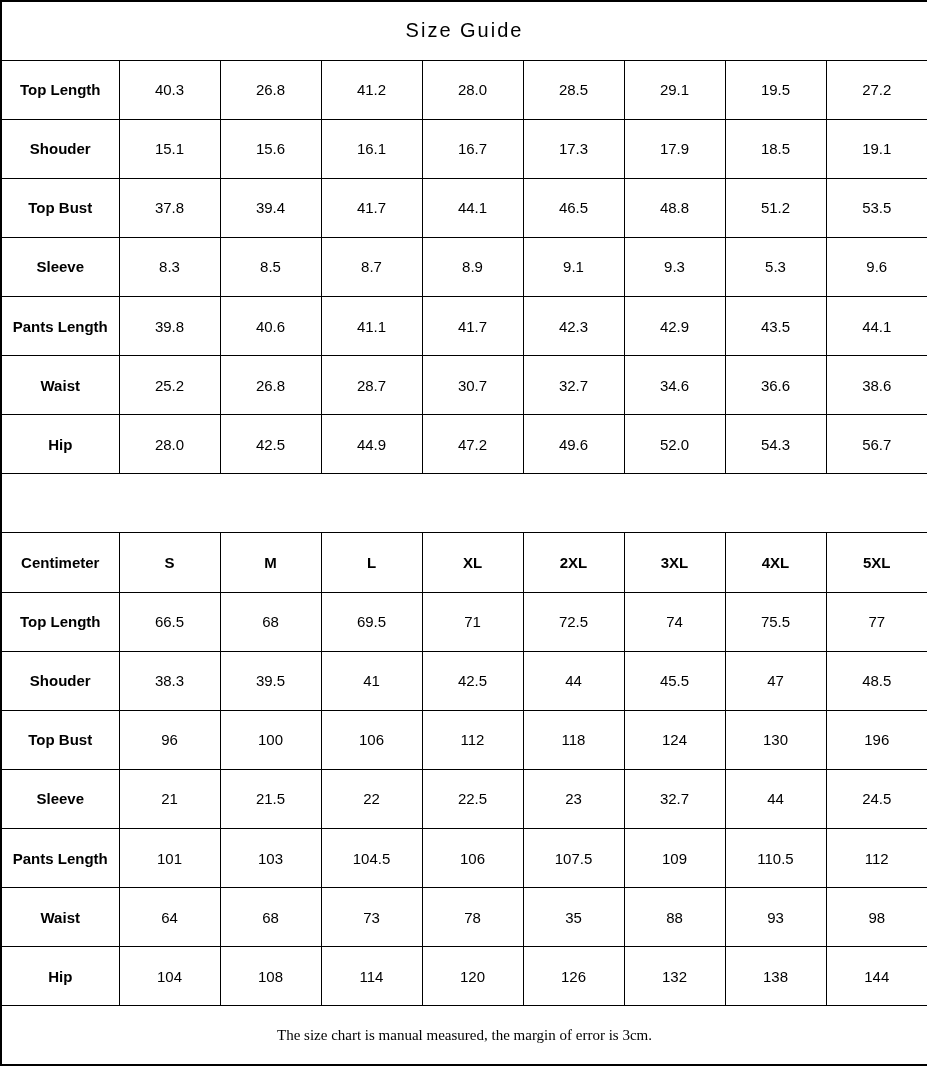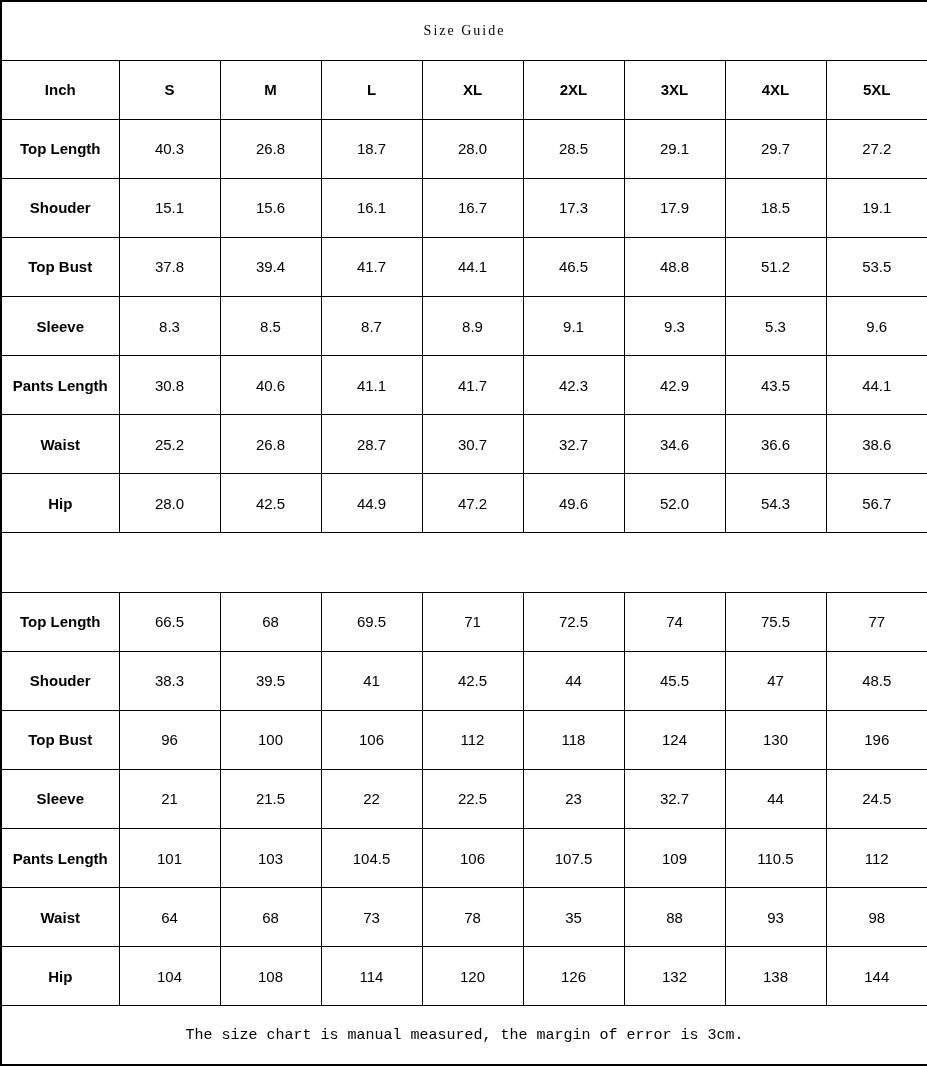--- a/index.html
+++ b/index.html
@@ -25,41 +25,41 @@
   table.size-guide th {
     border: 1px solid #000000;
     text-align: center;
     vertical-align: middle;
     color: #000000;
     height: 56px;
     padding: 0;
     overflow: hidden;
   }
   tr.title-row td {
-    font-family: Liberation Serif, serif;
-    font-size: 14px;
+    font-family: Liberation Sans, sans-serif;
+    font-size: 20px;
     font-weight: 500;
     letter-spacing: 2px;
     height: 56px;
   }
   th.unit-cell,
   th.size-cell,
   th.row-label-cell {
     font-weight: bold;
     font-size: 15px;
   }
   td.value-cell {
     font-weight: normal;
     font-size: 15px;
   }
   tr.gap-row td {
     height: 56px;
   }
   tr.footer-row td {
-    font-family: Liberation Mono, monospace;
+    font-family: Liberation Serif, serif;
     font-size: 15px;
     font-weight: normal;
     height: 56px;
   }
 </style>
 </head>
 <body>
 
 <div class="page">
   <table class="size-guide">
@@ -74,39 +74,28 @@
         <col style="width:101px">
         <col style="width:102px">
     </colgroup>
     <tbody>
       <tr class="title-row">
         <td colspan="9">Size Guide</td>
       </tr>
     </tbody>
     <tbody>
         <tr>
-          <th class="unit-cell">Inch</th>
-          <th class="size-cell">S</th>
-          <th class="size-cell">M</th>
-          <th class="size-cell">L</th>
-          <th class="size-cell">XL</th>
-          <th class="size-cell">2XL</th>
-          <th class="size-cell">3XL</th>
-          <th class="size-cell">4XL</th>
-          <th class="size-cell">5XL</th>
-        </tr>
-        <tr>
           <th class="row-label-cell">Top Length</th>
           <td class="value-cell">40.3</td>
           <td class="value-cell">26.8</td>
-          <td class="value-cell">18.7</td>
+          <td class="value-cell">41.2</td>
           <td class="value-cell">28.0</td>
           <td class="value-cell">28.5</td>
           <td class="value-cell">29.1</td>
-          <td class="value-cell">29.7</td>
+          <td class="value-cell">19.5</td>
           <td class="value-cell">27.2</td>
         </tr>
         <tr>
           <th class="row-label-cell">Shouder</th>
           <td class="value-cell">15.1</td>
           <td class="value-cell">15.6</td>
           <td class="value-cell">16.1</td>
           <td class="value-cell">16.7</td>
           <td class="value-cell">17.3</td>
           <td class="value-cell">17.9</td>
@@ -130,21 +119,21 @@
           <td class="value-cell">8.5</td>
           <td class="value-cell">8.7</td>
           <td class="value-cell">8.9</td>
           <td class="value-cell">9.1</td>
           <td class="value-cell">9.3</td>
           <td class="value-cell">5.3</td>
           <td class="value-cell">9.6</td>
         </tr>
         <tr>
           <th class="row-label-cell">Pants Length</th>
-          <td class="value-cell">30.8</td>
+          <td class="value-cell">39.8</td>
           <td class="value-cell">40.6</td>
           <td class="value-cell">41.1</td>
           <td class="value-cell">41.7</td>
           <td class="value-cell">42.3</td>
           <td class="value-cell">42.9</td>
           <td class="value-cell">43.5</td>
           <td class="value-cell">44.1</td>
         </tr>
         <tr>
           <th class="row-label-cell">Waist</th>
@@ -169,20 +158,31 @@
           <td class="value-cell">56.7</td>
         </tr>
       </tbody>
     <tbody>
       <tr class="gap-row">
         <td colspan="9"></td>
       </tr>
     </tbody>
     <tbody>
         <tr>
+          <th class="unit-cell">Centimeter</th>
+          <th class="size-cell">S</th>
+          <th class="size-cell">M</th>
+          <th class="size-cell">L</th>
+          <th class="size-cell">XL</th>
+          <th class="size-cell">2XL</th>
+          <th class="size-cell">3XL</th>
+          <th class="size-cell">4XL</th>
+          <th class="size-cell">5XL</th>
+        </tr>
+        <tr>
           <th class="row-label-cell">Top Length</th>
           <td class="value-cell">66.5</td>
           <td class="value-cell">68</td>
           <td class="value-cell">69.5</td>
           <td class="value-cell">71</td>
           <td class="value-cell">72.5</td>
           <td class="value-cell">74</td>
           <td class="value-cell">75.5</td>
           <td class="value-cell">77</td>
         </tr>

